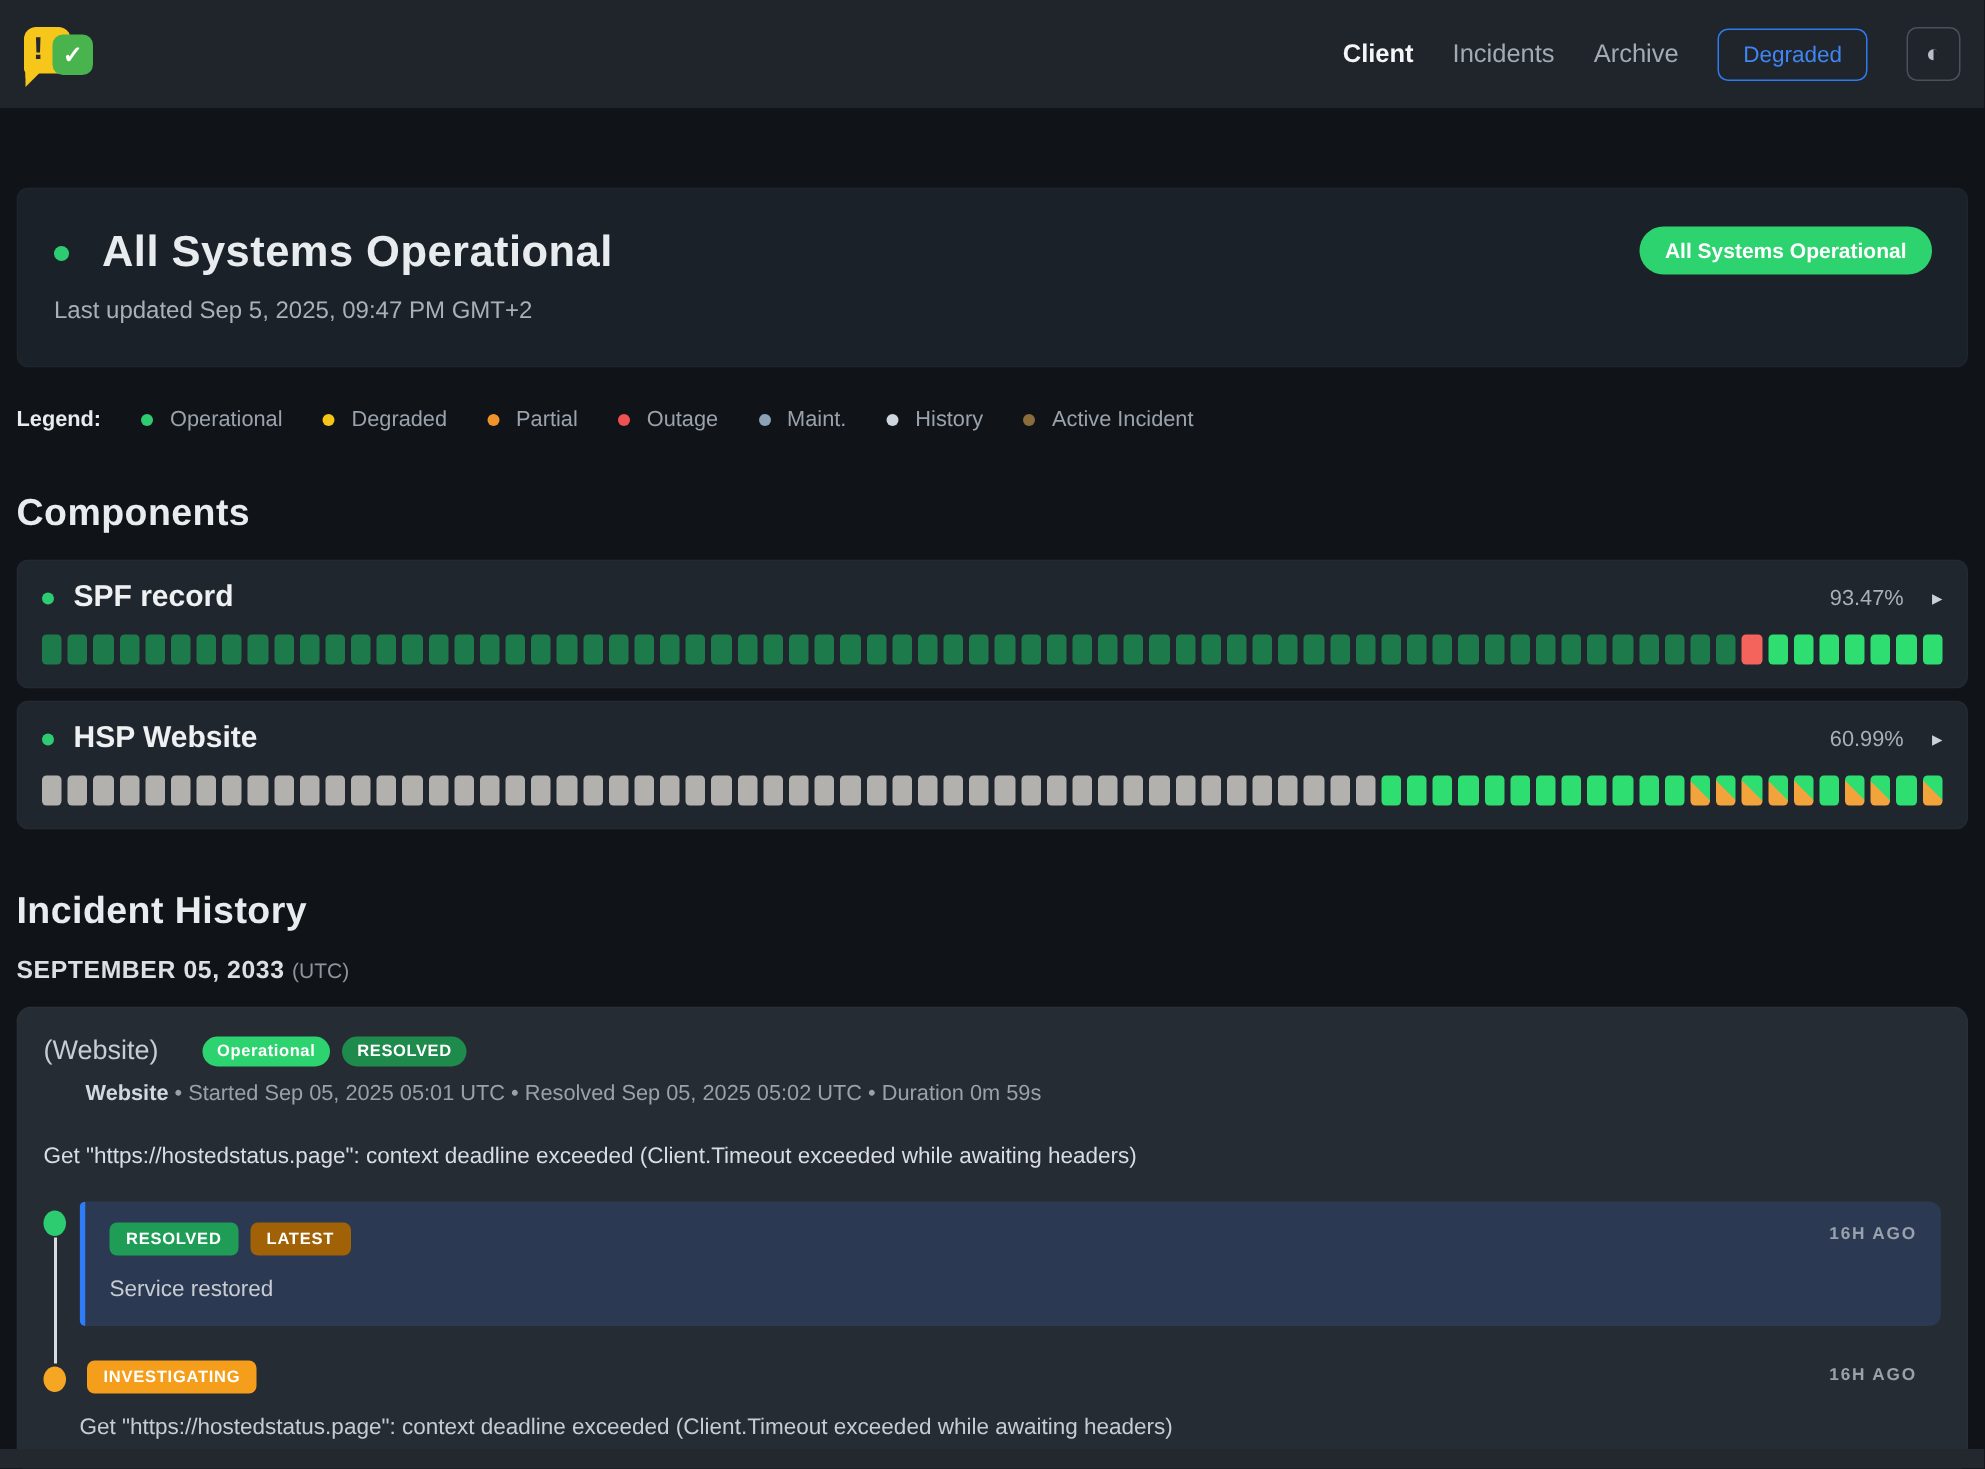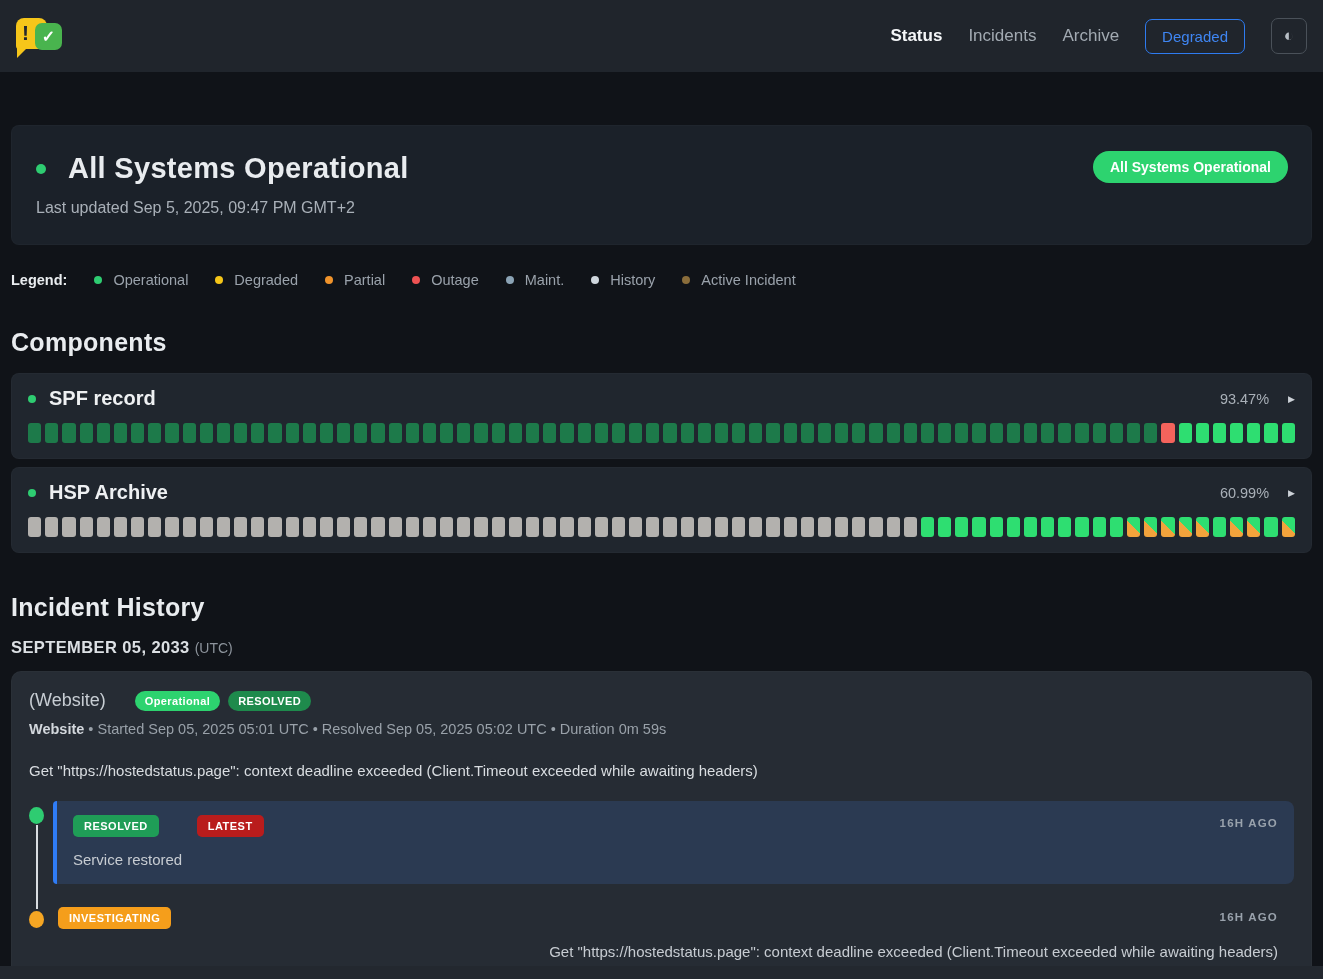--- a/index.html
+++ b/index.html
@@ -108,35 +108,35 @@
   }
   .incident-title-row { display:flex; align-items:center; gap:9px; }
   .incident-link { color:#5489f2; font-weight:700; font-size:18.5px; text-decoration:none; cursor:pointer; }
   .incident-component { color:#c7cdd3; font-size:18px; }
   .badge {
     color:#ffffff; font-weight:700; font-size:11px; letter-spacing:0.4px;
     padding:4px 10px; border-radius:11px; flex:none;
   }
   .incident-title-row .badge:first-of-type { margin-left:10px; }
   .incident-meta { margin-top:10px; font-size:14.5px; color:#99a1a9; }
-  .incident-meta b { color:#d3d8dd; }
+  .incident-meta b { color:#d3d8dd;margin-left:28px; }
   .incident-desc { margin-top:25px; font-size:15px; color:#d9dde1; }
   
   .timeline { margin-top:22px; position:relative; }
   .tl-line { position:absolute; left:7px; top:24px; width:2px; height:84px; background:#d9dde1; }
   .update { position:relative; margin-left:24px; }
   .update-dot {
     position:absolute; left:-24px; top:6px; width:15px; height:17px; border-radius:50%;
   }
   .update.highlighted {
     background:#2b3a52; border-left:4px solid #2f7cf6; border-radius:4px 8px 8px 4px;
     padding:14px 16px 16px;
   }
   .update.highlighted .update-dot { left:-28px; }
-  .update.plain { margin-top:21px; padding:2px 16px 0 5px;text-align:right; }
+  .update.plain { margin-top:21px; padding:2px 16px 0 5px; }
   .update-badges { display:flex; gap:8px; }
   .update-badge {
     color:#ffffff; font-weight:700; font-size:11px; letter-spacing:0.5px;
     padding:5px 11px; border-radius:5px;
   }
   .update-time {
     position:absolute; right:16px; top:16px;
     font-size:11.5px; font-weight:700; color:#99a2ac; letter-spacing:1.2px;
   }
   .update.plain .update-time { top:6px; }
@@ -153,21 +153,21 @@
 <div class="header">
   <div class="brand">
     <div class="logo">
       <div class="logo-bubble"></div>
       <div class="logo-excl">!</div>
       <div class="logo-check">✓</div>
     </div>
   </div>
   <div class="nav">
 
-    <a class="nav-item active">Status</a>
+    <a class="nav-item active">Client</a>
       <a class="nav-item">Incidents</a>
       <a class="nav-item">Archive</a>
       <button class="subscribe-btn">Degraded</button>
     <button class="theme-btn">
       <span>◐</span>
     </button>
   </div>
 </div>
 
 <div class="status-card">
@@ -297,21 +297,21 @@
         <div class="bar" style="background: rgb(46, 222, 113);"></div>
         <div class="bar" style="background: rgb(46, 222, 113);"></div>
         <div class="bar" style="background: rgb(46, 222, 113);"></div>
         <div class="bar" style="background: rgb(46, 222, 113);"></div>
       </div>
   </div>
 
   <div class="component-card">
     <div class="component-head">
       <span class="dot component-dot" style="background: rgb(46, 204, 113);"></span>
-      <span class="component-name">HSP Archive</span>
+      <span class="component-name">HSP Website</span>
       <span class="component-right">
         <span class="component-uptime">60.99%</span>
         <span class="component-arrow">▶</span>
       </span>
     </div>
     <div class="bars">
         <div class="bar" style="background: rgb(179, 177, 174);"></div>
         <div class="bar" style="background: rgb(179, 177, 174);"></div>
         <div class="bar" style="background: rgb(179, 177, 174);"></div>
         <div class="bar" style="background: rgb(179, 177, 174);"></div>
@@ -408,21 +408,21 @@
   </div>
   <div class="incident-desc">Get "https://hostedstatus.page": context deadline exceeded (Client.Timeout exceeded while awaiting headers)</div>
 
   <div class="timeline">
     <div class="tl-line"></div>
     <div>
   <div class="update highlighted">
     <span class="dot update-dot" style="background: rgb(46, 204, 113);"></span>
     <div class="update-badges">
             <span class="update-badge" style="background: rgb(31, 157, 87);">RESOLVED</span>
-            <span class="update-badge" style="background: #b91c1c; margin-left: 30px;">LATEST</span>
+            <span class="update-badge" style="background: #a16207;">LATEST</span>
           </div>
     <span class="update-time">16H AGO</span>
     <div class="update-message">Service restored</div>
   </div>
 
   <div class="update plain">
     <span class="dot update-dot" style="background: rgb(245, 166, 35);"></span>
     <div class="update-badges">
             <span class="update-badge" style="background: rgb(245, 158, 27);">INVESTIGATING</span>
           </div>

